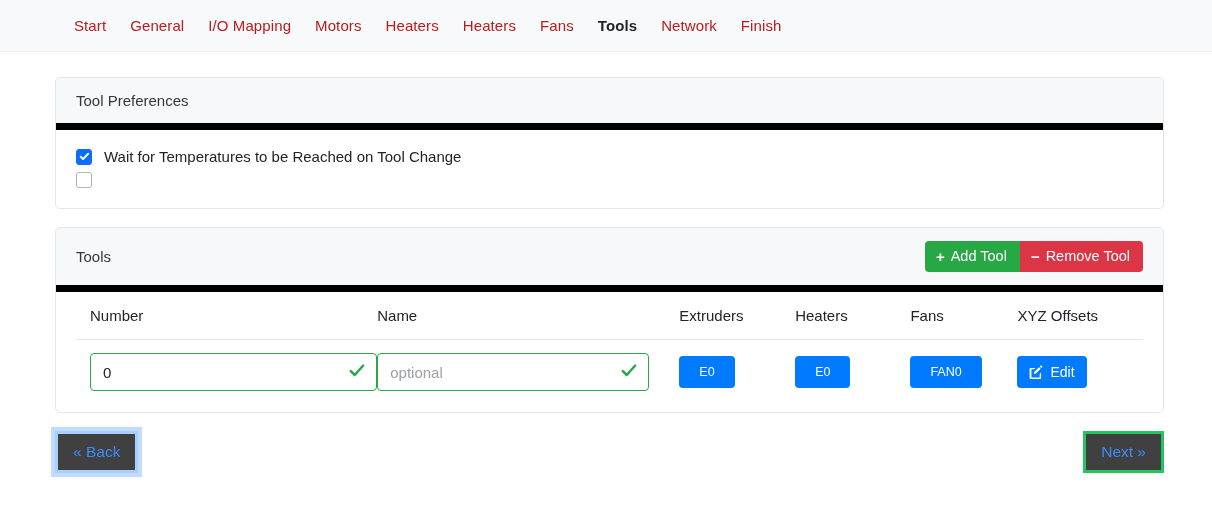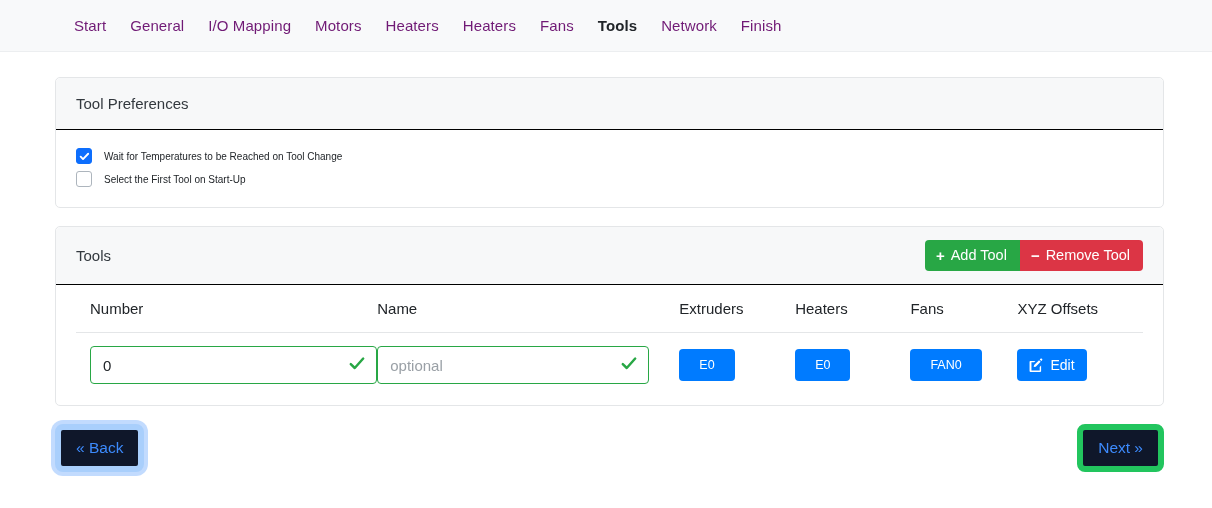--- a/index.html
+++ b/index.html
@@ -20,21 +20,21 @@
     height: 52px;
     background: #f8f9fa;
     border-bottom: 1px solid #eceef0;
     display: flex;
     align-items: center;
     padding-left: 62px;
   }
   .nav-list { display: flex; align-items: center; gap: 0; }
   .nav-item {
     font-size: 15px;
-    color: #701a75;
+    color: #b91c1c;
     padding: 4px 12px;
     cursor: pointer;
     white-space: nowrap;
     letter-spacing: 0.1px;
   }
   .nav-item.active {
     color: #212529;
     font-weight: bold;
   }
 
@@ -44,21 +44,21 @@
   }
 
   .card {
     border: 1px solid #e4e6e8;
     border-radius: 5px;
     background: #ffffff;
     margin-bottom: 18px;
   }
   .card-header {
     background: #f7f8f9;
-    border-bottom: 1px solid #000000;
+    border-bottom: 7px solid #000000;
     border-radius: 5px 5px 0 0;
     padding: 13px 20px;
     font-size: 15px;
     color: #32383e;
     display: flex;
     align-items: center;
     justify-content: space-between;
     min-height: 52px;
   }
   .card-title { font-size: 15px; color: #32383e; }
@@ -80,21 +80,21 @@
     display: flex; align-items: center; justify-content: center;
     background: #ffffff;
     border: 1px solid #adb5bd;
   }
   .cbox.checked {
     background: #0d6efd;
     border-color: #0d6efd;
   }
   .cbox.checked svg { display: block; }
   .cbox svg { display: none; }
-  .check-label { font-size: 10px; color: #212529; }
+  .check-label { font-size: 15px; color: #212529; }
 
   
   .btn-group { display: flex; }
   .btn {
     border: none;
     font-family: "Liberation Sans", sans-serif;
     font-size: 14.5px;
     color: #ffffff;
     padding: 7px 13px 7px 11px;
     display: inline-flex;
@@ -178,23 +178,23 @@
 
   
   .footer {
     display: flex;
     justify-content: space-between;
     align-items: center;
     padding: 0 48px 0 55px;
     margin-top: 4px;
   }
   .btn-nav {
-    background: #0f172a;
-    border: 6px solid #22c55e;
-    border-radius: 8px;
+    background: #404040;
+    border: 3px solid #22c55e;
+    border-radius: 0;
     color: #3d8bfd;
     font-family: "Liberation Sans", sans-serif;
     font-size: 15.5px;
     padding: 9px 15px;
     cursor: pointer;
   }
   .btn-nav.focused {
     border-color: #a9cffc;
     box-shadow: 0 0 0 4px rgba(13,110,253,0.25);
   }
@@ -231,21 +231,20 @@
             <path d="M1.8 6.2 L4.4 8.8 L10 3.0" fill="none" stroke="#ffffff" stroke-width="2" stroke-linecap="round" stroke-linejoin="round"></path>
           </svg>
         </span>
         <span class="check-label">Wait for Temperatures to be Reached on Tool Change</span>
       </div>
 
       <div class="check-row">
         <span class="cbox">
           
         </span>
-        <span class="check-label">Select the First Tool on Start-Up</span>
       </div>
 
     </div>
   </div>
 
   <div class="card">
     <div class="card-header">
       <span class="card-title">Tools</span>
       <div class="btn-group">
         <button class="btn btn-add">

